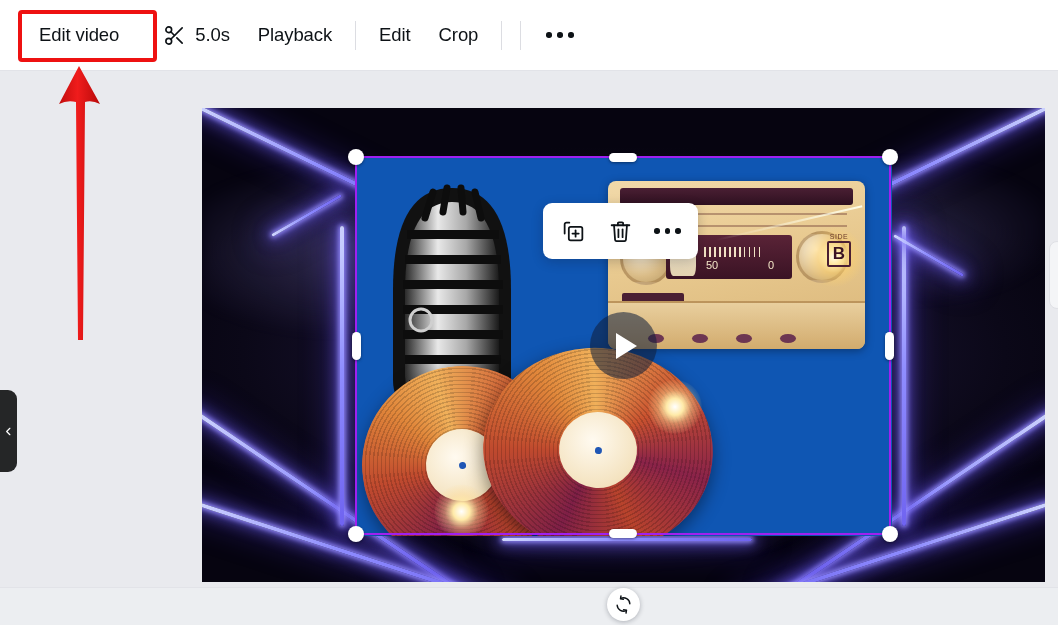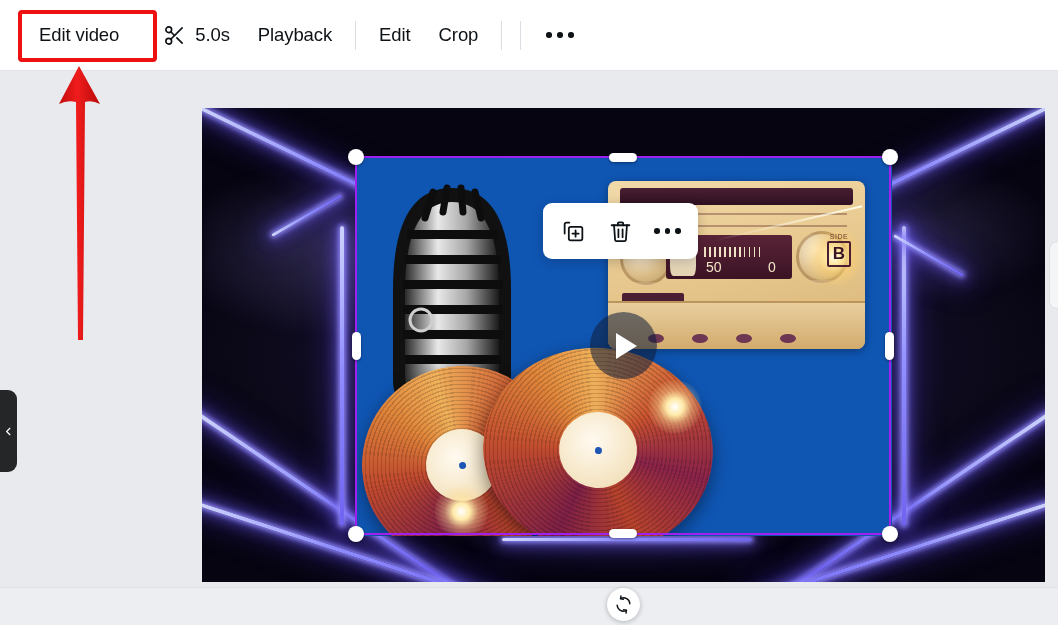--- a/index.html
+++ b/index.html
@@ -182,21 +182,21 @@
   .cas-tape-l {
     position: absolute; left: 4px; top: 3px; width: 26px; height: 38px;
     background: linear-gradient(180deg,#f6ecd6,#e3d2b0);
     border-radius: 3px / 10px;
   }
   .cas-ticks {
     position: absolute; left: 38px; top: 12px; width: 56px; height: 10px;
     background: repeating-linear-gradient(90deg, #f0e2c4 0 1.5px, transparent 1.5px 5px);
   }
   .cas-num {
-    position: absolute; color: #f3e5c7; font-size: 14px; font-family: "Liberation Sans", sans-serif;
+    position: absolute; color: #f3e5c7; font-size: 11px; font-family: "Liberation Sans", sans-serif;
   }
   .reel {
     position: absolute; width: 52px; height: 52px; border-radius: 50%;
     background: radial-gradient(circle at 38% 34%, #fdf3dd, #d9bb86 60%, #b99a63 100%);
     border: 3px solid rgba(160,120,70,.5);
   }
   .reel.l { left: 12px; top: 52px; }
   .reel.r { left: 188px; top: 50px; }
   .flare {
     position: absolute; left: 196px; top: 46px; width: 60px; height: 60px;

